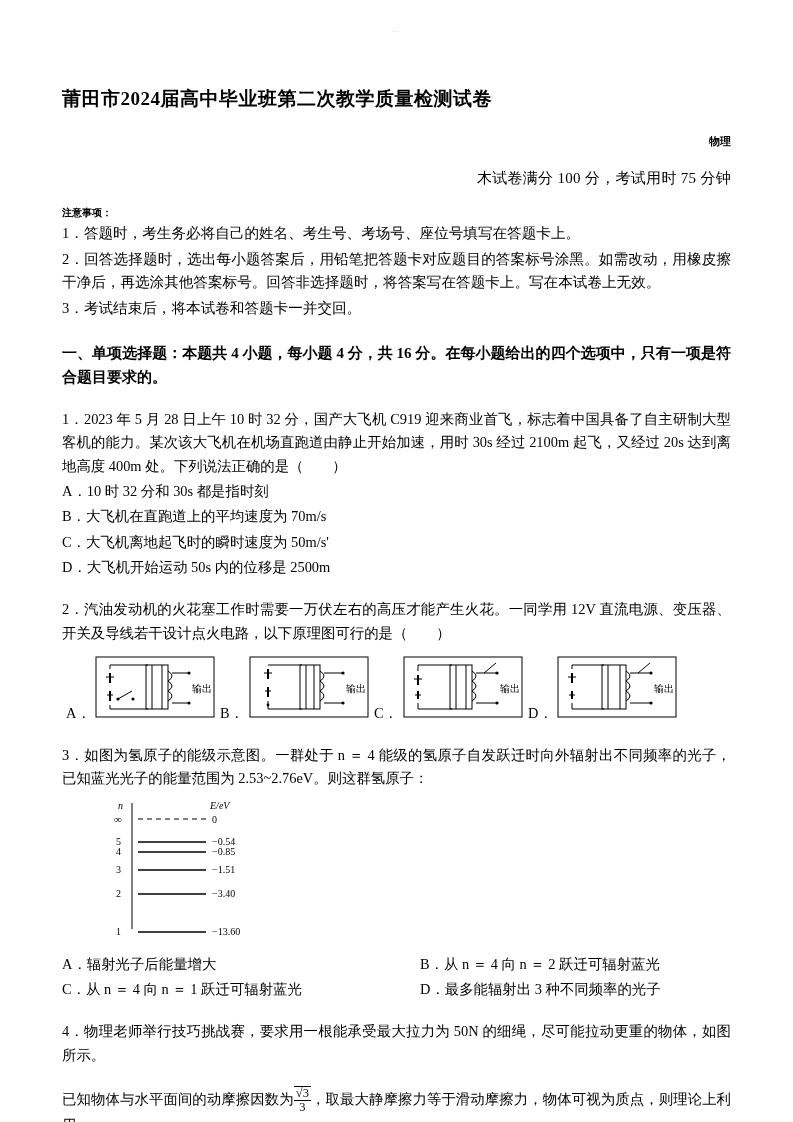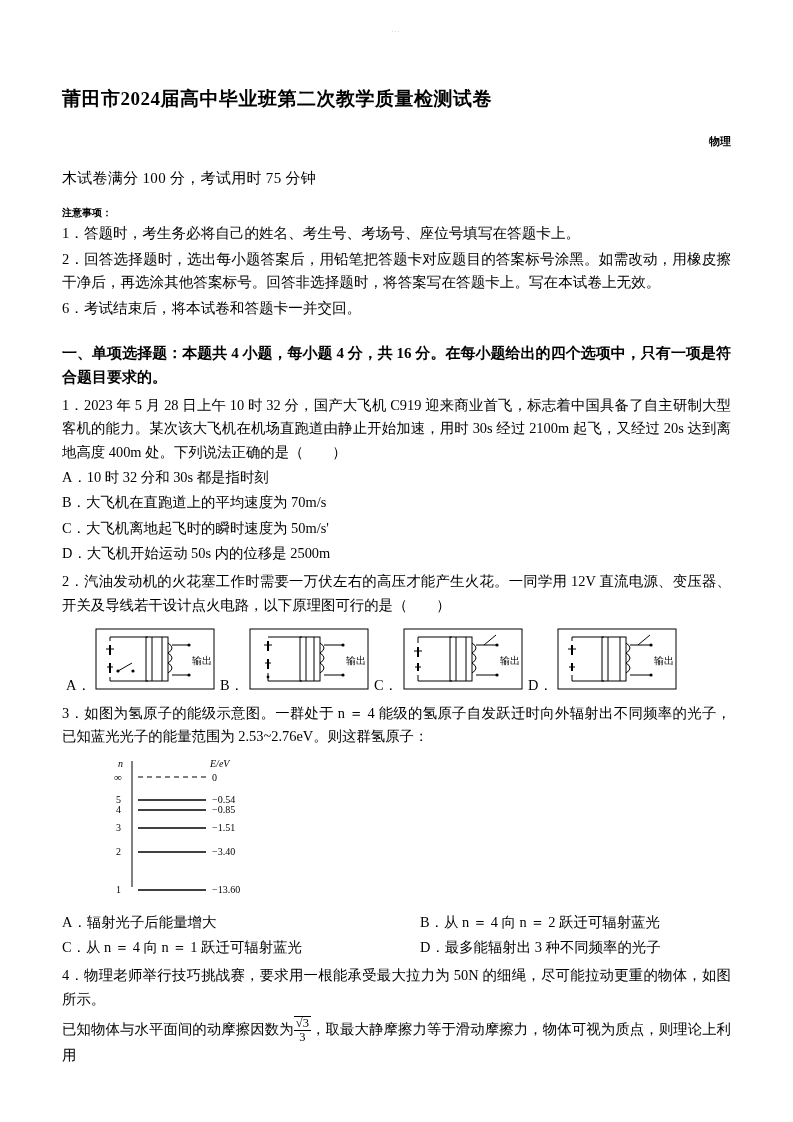--- a/index.html
+++ b/index.html
@@ -29,21 +29,21 @@
     margin-top: 30px;
     margin-bottom: 0;
   }
   .subject {
     text-align: right;
     font-size: 11px;
     font-weight: bold;
     margin-top: 22px;
   }
   .fullmark {
-    text-align: left;
+    text-align: right;
     font-size: 15px;
     margin-top: 20px;
     letter-spacing: 0.3px;
   }
   .notice-head {
     font-size: 10px;
     font-weight: bold;
     margin-top: 18px;
   }
   .para {
@@ -55,21 +55,21 @@
   .section-head {
     font-size: 15px;
     font-weight: bold;
     line-height: 1.62;
     margin-top: 20px;
     text-align: justify;
   }
   .q {
     font-size: 14.4px;
     line-height: 1.62;
-    margin-top: 5px;
+    margin-top: 19px;
     text-align: justify;
   }
   .opt {
     font-size: 14.4px;
     line-height: 1.62;
     margin-top: 2px;
   }
   .opt-row {
     display: flex;
     font-size: 14.4px;
@@ -132,21 +132,21 @@
 
   <div class="topmark">…</div>
 
   <div class="title">莆田市2024届高中毕业班第二次教学质量检测试卷</div>
   <div class="subject">物理</div>
   <div class="fullmark">木试卷满分 100 分，考试用时 75 分钟</div>
 
   <div class="notice-head">注意事项：</div>
   <div class="para">1．答题时，考生务必将自己的姓名、考生号、考场号、座位号填写在答题卡上。</div>
   <div class="para">2．回答选择题时，选出每小题答案后，用铅笔把答题卡对应题目的答案标号涂黑。如需改动，用橡皮擦干净后，再选涂其他答案标号。回答非选择题时，将答案写在答题卡上。写在本试卷上无效。</div>
-  <div class="para">6．考试结束后，将本试卷和答题卡一并交回。</div>
+  <div class="para">3．考试结束后，将本试卷和答题卡一并交回。</div>
 
   <div class="section-head">一、单项选择题：本题共 4 小题，每小题 4 分，共 16 分。在每小题给出的四个选项中，只有一项是符合题目要求的。</div>
 
   <div class="q">1．2023 年 5 月 28 日上午 10 时 32 分，国产大飞机 C919 迎来商业首飞，标志着中国具备了自主研制大型客机的能力。某次该大飞机在机场直跑道由静止开始加速，用时 30s 经过 2100m 起飞，又经过 20s 达到离地高度 400m 处。下列说法正确的是（　　）</div>
   <div class="opt">A．10 时 32 分和 30s 都是指时刻</div>
   <div class="opt">B．大飞机在直跑道上的平均速度为 70m/s</div>
   <div class="opt">C．大飞机离地起飞时的瞬时速度为 50m/s'</div>
   <div class="opt">D．大飞机开始运动 50s 内的位移是 2500m</div>
 
   <div class="q">2．汽油发动机的火花塞工作时需要一万伏左右的高压才能产生火花。一同学用 12V 直流电源、变压器、开关及导线若干设计点火电路，以下原理图可行的是（　　）</div>

